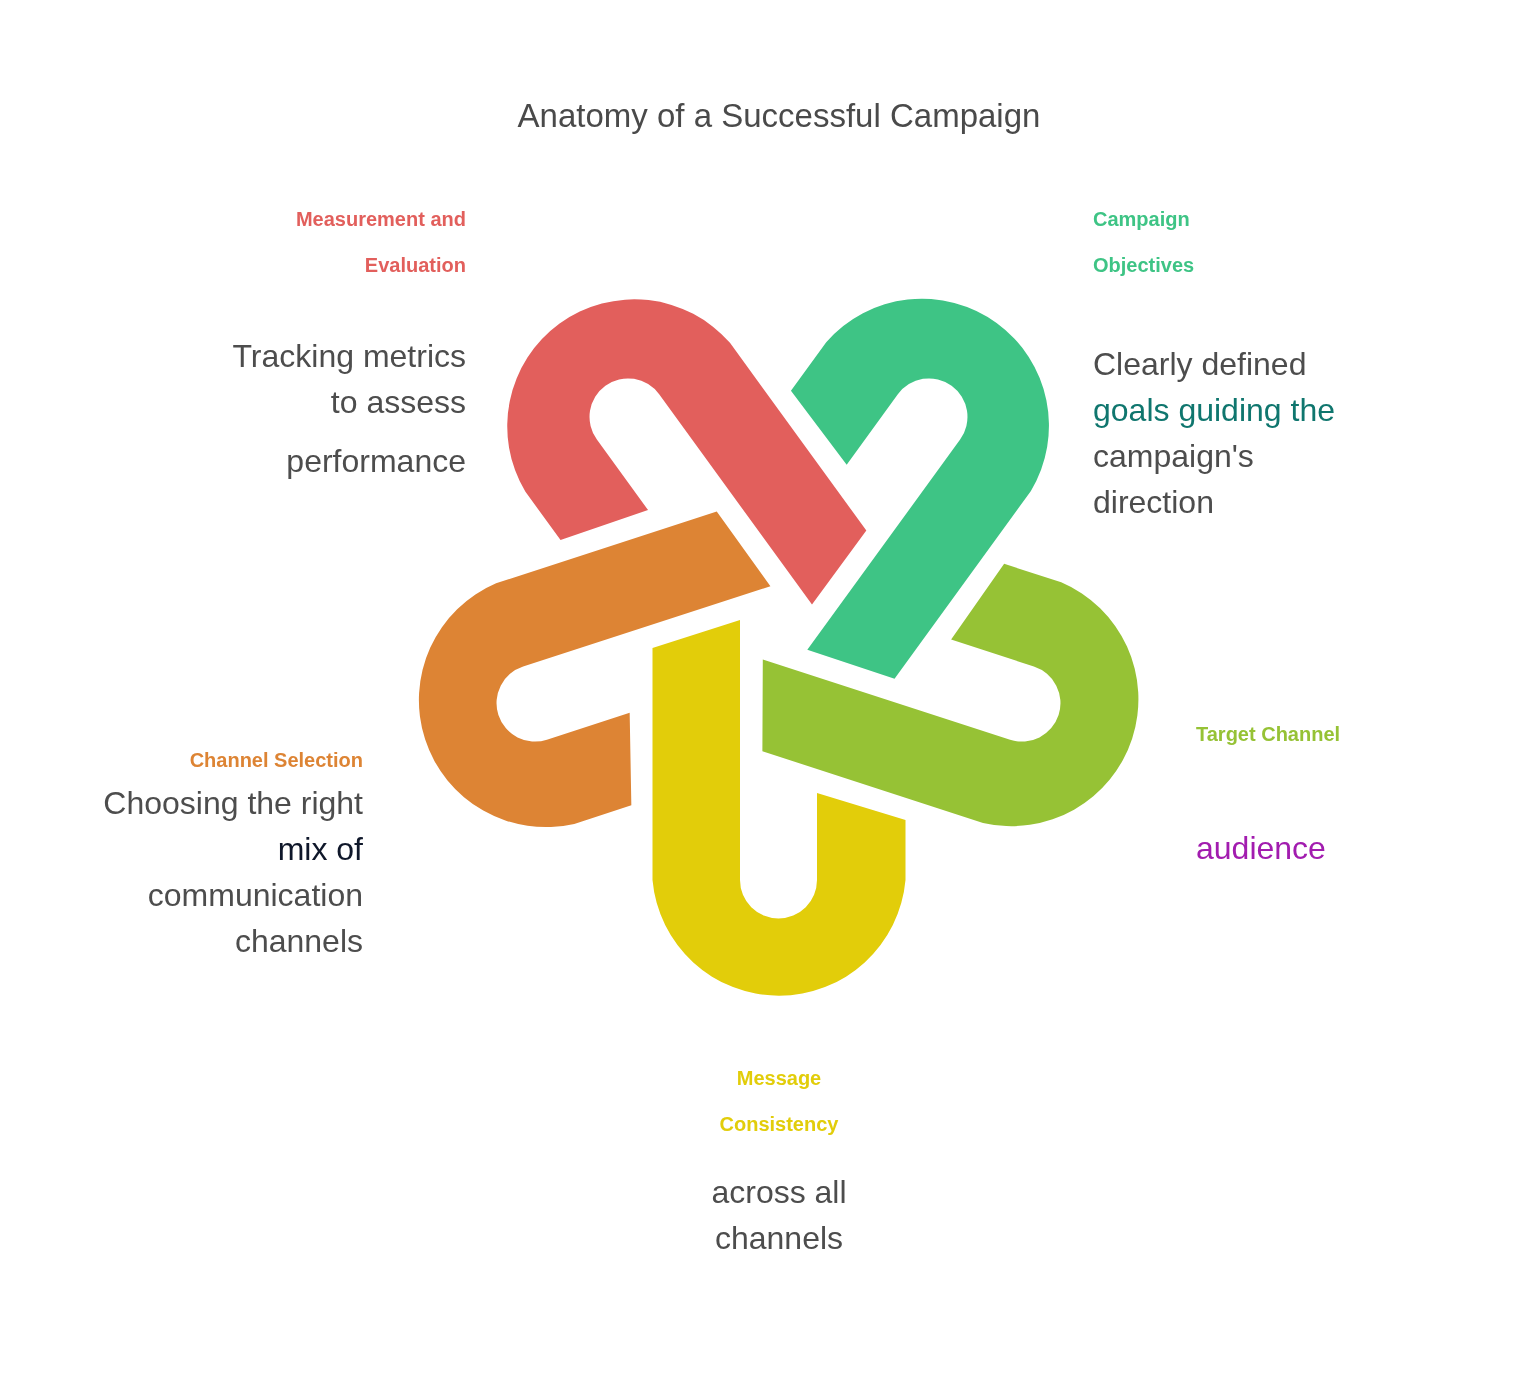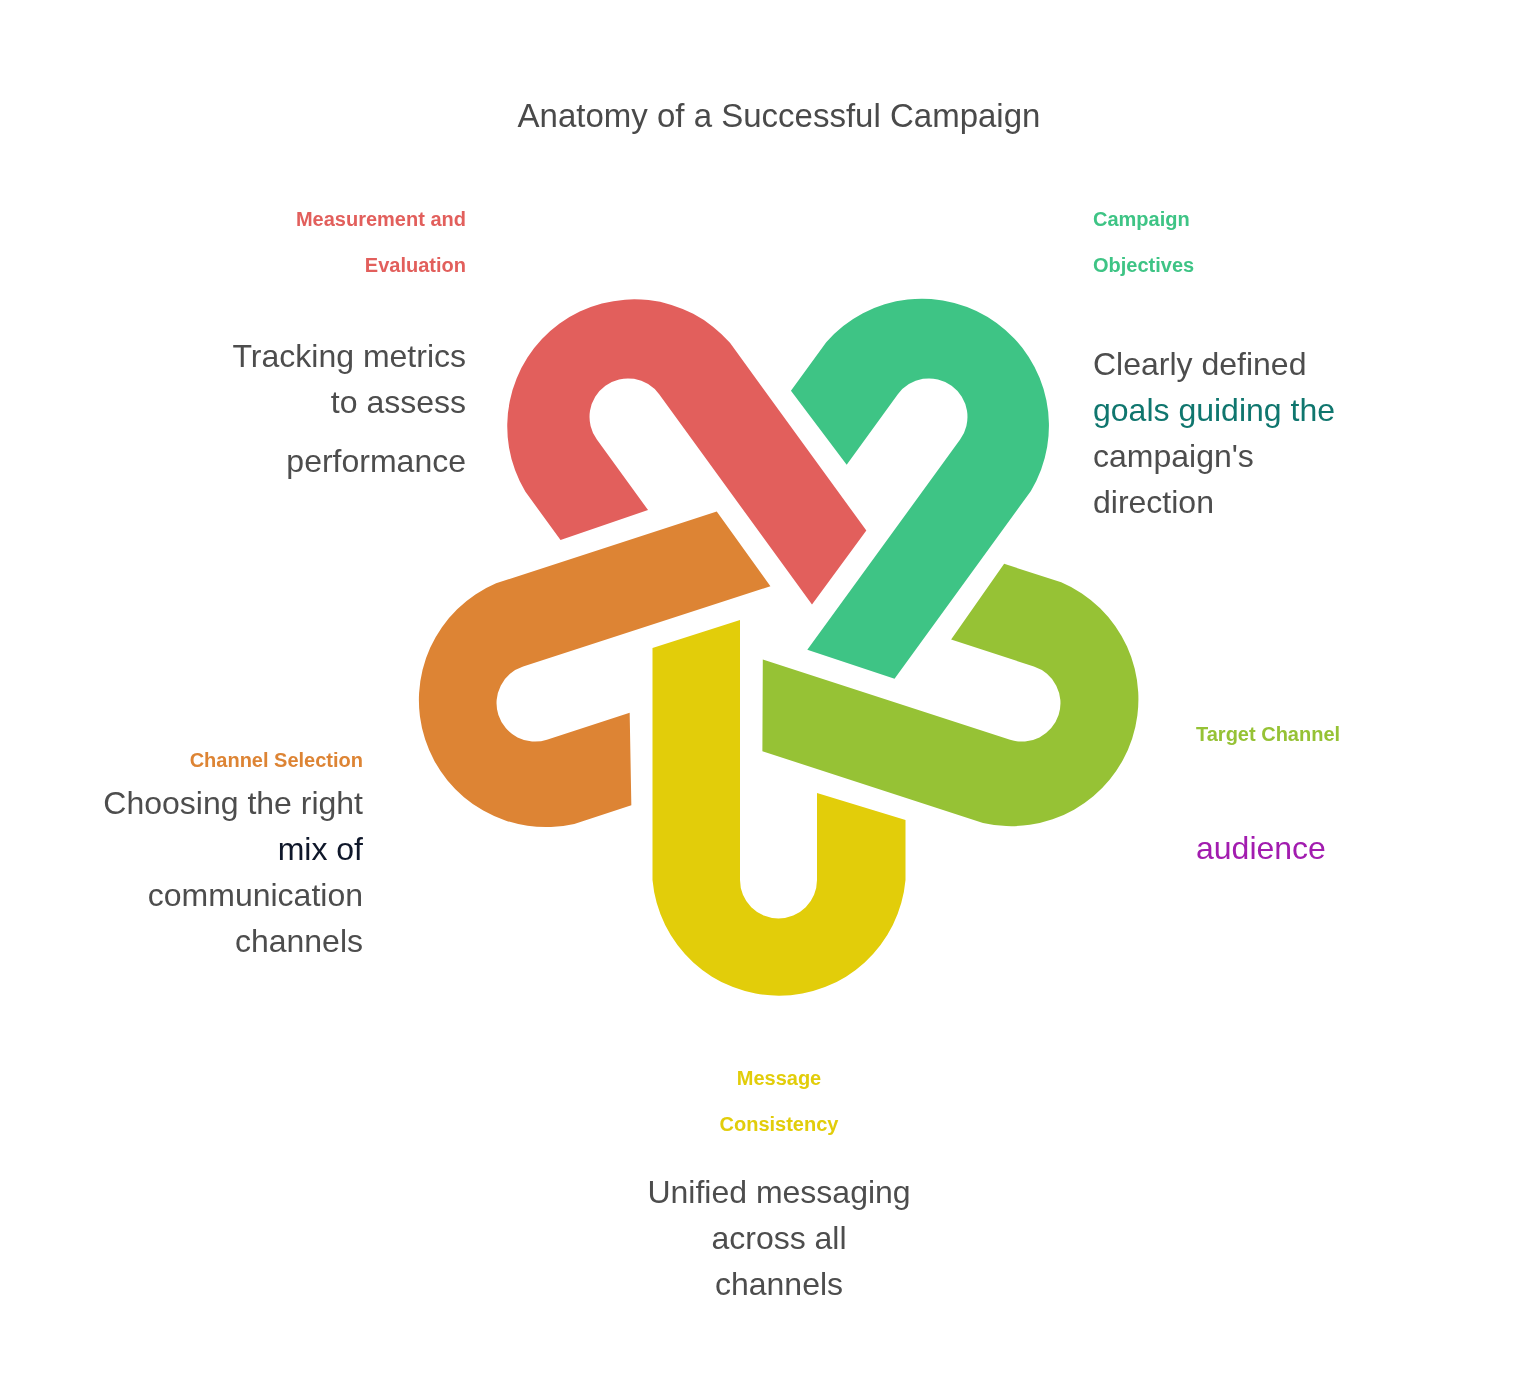--- a/index.html
+++ b/index.html
@@ -102,16 +102,15 @@
     <span class="line" style="color: #0f172a;">mix of</span>
     <span class="line" style="color: rgb(77, 77, 77);">communication</span>
     <span class="line" style="color: rgb(77, 77, 77);">channels</span>
   </div>
 
 <div class="block heading align-center" style="left: 479px; width: 600px; top: 1055px;">
     <span class="line" style="color: rgb(226, 205, 10);">Message</span>
     <span class="line" style="color: rgb(226, 205, 10);">Consistency</span>
   </div>
 <div class="block body align-center" style="left: 479px; width: 600px; top: 1169px;">
-    <span class="line" style="color: rgb(77, 77, 77);">Unified messaging</span>
     <span class="line" style="color: rgb(77, 77, 77);">across all</span>
     <span class="line" style="color: rgb(77, 77, 77);">channels</span>
   </div>
 
 </body></html>

